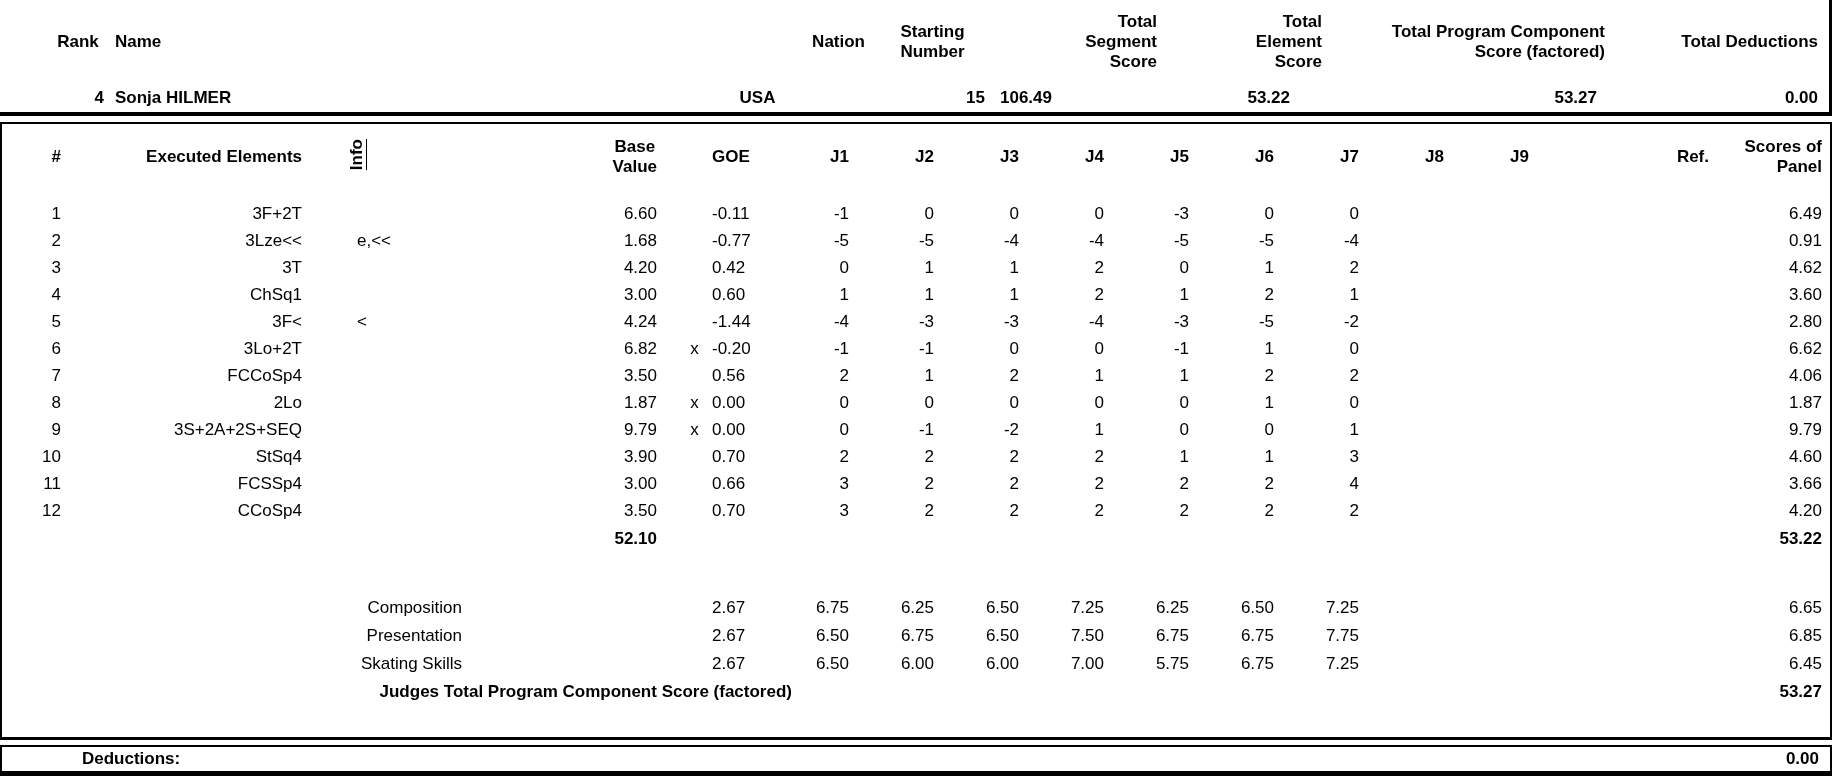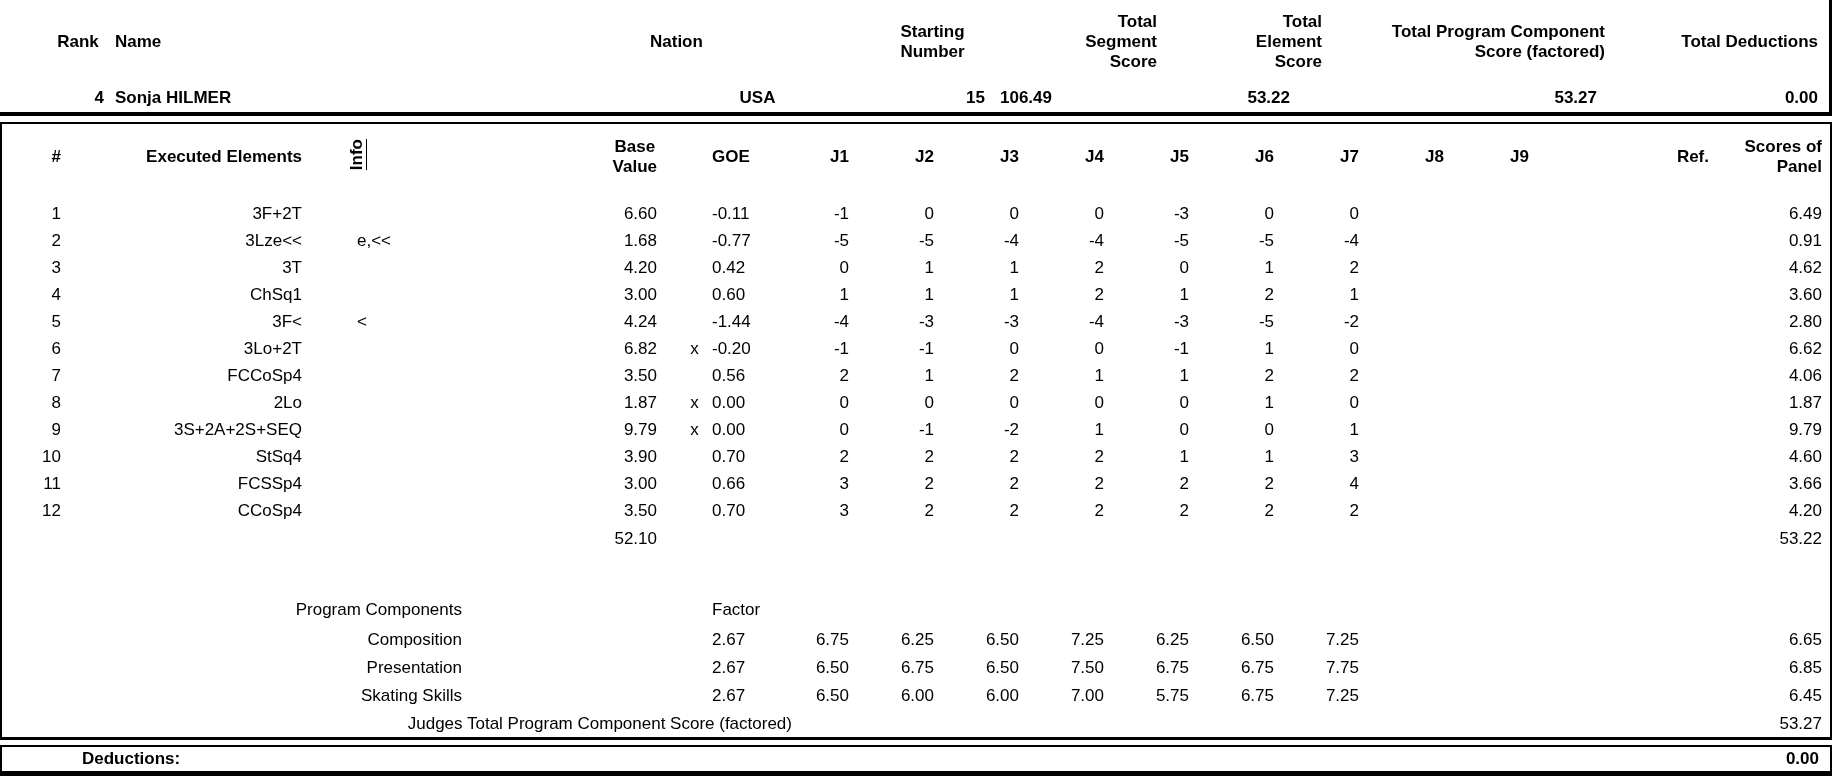--- a/index.html
+++ b/index.html
@@ -22,21 +22,21 @@
   .header-table { width: 100%; }
   .header-table th, .header-table td { overflow: hidden; }
   .hrow-labels th {
     height: 84px; vertical-align: middle;
     font-weight: bold; line-height: 1.18;
   }
   .hrow-values td { height: 28px; vertical-align: middle; font-weight: bold; }
   .pre { white-space: pre-line; }
   .hl-rank  { text-align: center;  padding-left: 46px; }
   .hl-name  { text-align: left;  padding-left: 5px; margin-top: 16px; }
-  .hl-nation { text-align: left; }
+  .hl-nation { text-align: right; }
   .hl-start  { text-align: center; }
   .hl-tss   { text-align: right; padding-right: 8px; }
   .hl-tes   { text-align: right; padding-right: 8px; }
   .hl-tpcs  { text-align: right; padding-right: 20px; }
   .hl-tded  { text-align: right; padding-right: 11px; }
   .hv-rank  { text-align: right; padding-right: 6px; }
   .hv-name  { text-align: left;  padding-left: 5px; }
   .hv-nation{ text-align: center; }
   .hv-start { text-align: right; padding-right: 15px; }
   .hv-tss   { text-align: left; padding-right: 32px; }
@@ -74,21 +74,21 @@
     transform: rotate(180deg);
     text-decoration: underline;
     font-weight: bold;
   }
   .row-el td { height: 27px; }
   .row-total td { height: 30px; }
   .row-spacer td { height: 40px; }
   .row-pc-title td { height: 32px; }
   .row-pc td { height: 28px; }
   .row-pc-total td { height: 28px; }
-  .b { font-weight: normal; }
+  .b { font-weight: bold; }
 
   
   .deductions-box {
     margin-top: 5px;
     border: 2px solid #000;
     border-bottom-width: 5px;
     height: 31px;
     display: flex; align-items: center; justify-content: space-between;
     padding-left: 80px; padding-right: 11px;
     font-weight: bold;
@@ -430,38 +430,20 @@
             <td class="c-j"></td>
             <td class="c-j"></td>
             <td class="c-j"></td>
             <td class="c-j"></td>
           <td class="c-ref"></td>
           <td class="c-panel b">53.22</td>
         </tr>
         <tr class="row-spacer">
             <td colspan="17"></td>
           </tr>
-        <tr class="row-pc-title">
-          <td class="c-num"></td>
-          <td class="c-name b" colspan="2">Program Components</td>
-          <td class="c-bv"></td>
-          <td class="c-x"></td>
-          <td class="c-goe b">Factor</td>
-          <td class="c-j"></td>
-            <td class="c-j"></td>
-            <td class="c-j"></td>
-            <td class="c-j"></td>
-          <td class="c-j"></td>
-            <td class="c-j"></td>
-            <td class="c-j"></td>
-            <td class="c-j"></td>
-            <td class="c-j"></td>
-          <td class="c-ref"></td>
-          <td class="c-panel"></td>
-        </tr>
         <tr class="row-pc">
           <td class="c-num"></td>
           <td class="c-name" colspan="2">Composition</td>
           <td class="c-bv"></td>
           <td class="c-x"></td>
           <td class="c-goe">2.67</td>
           <td class="c-j">6.75</td>
           <td class="c-j">6.25</td>
           <td class="c-j">6.50</td>
           <td class="c-j">7.25</td>

